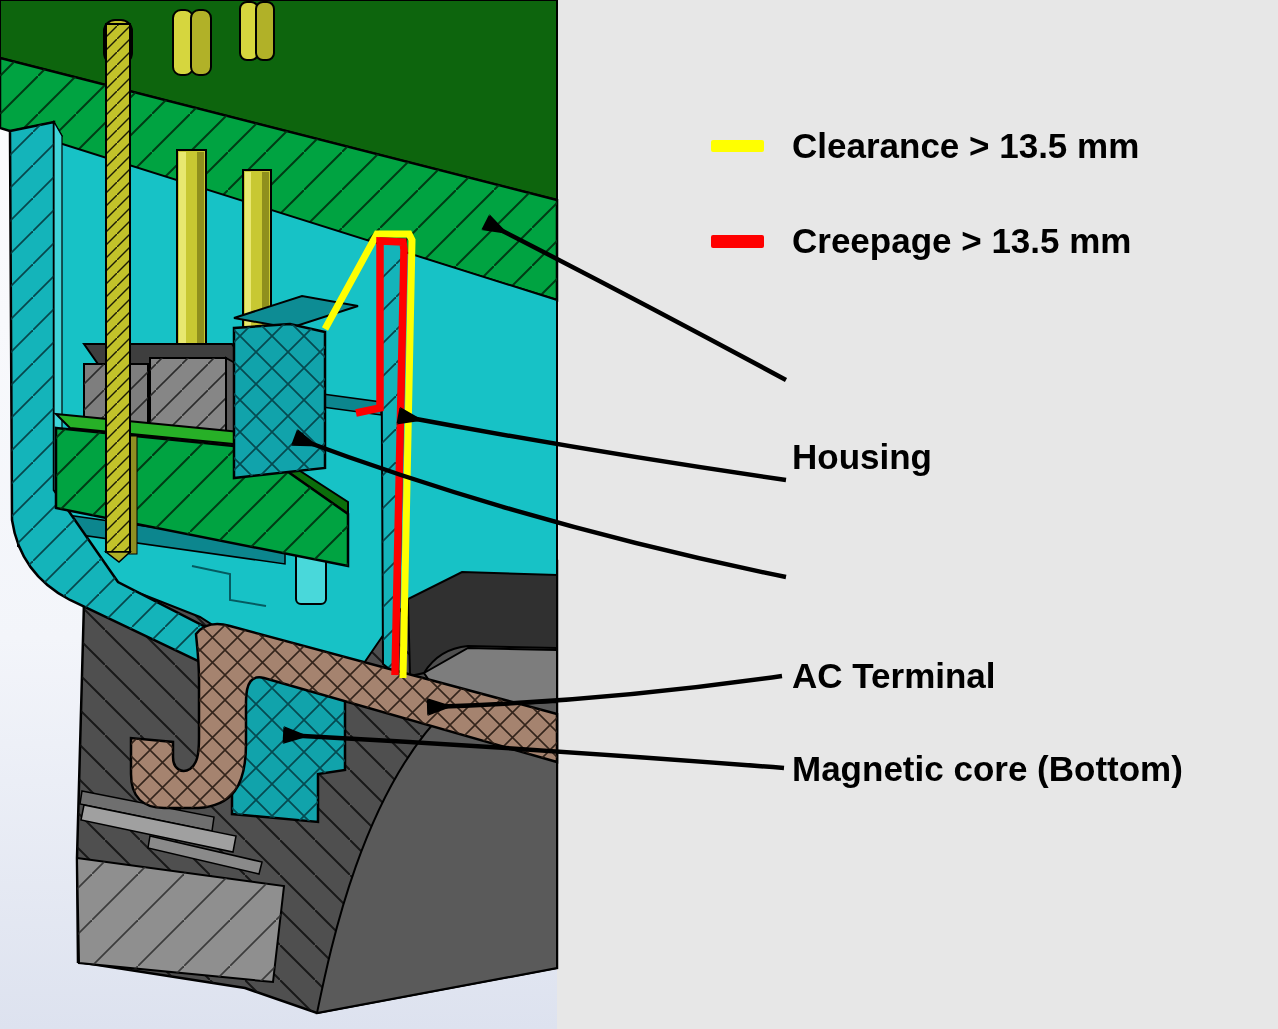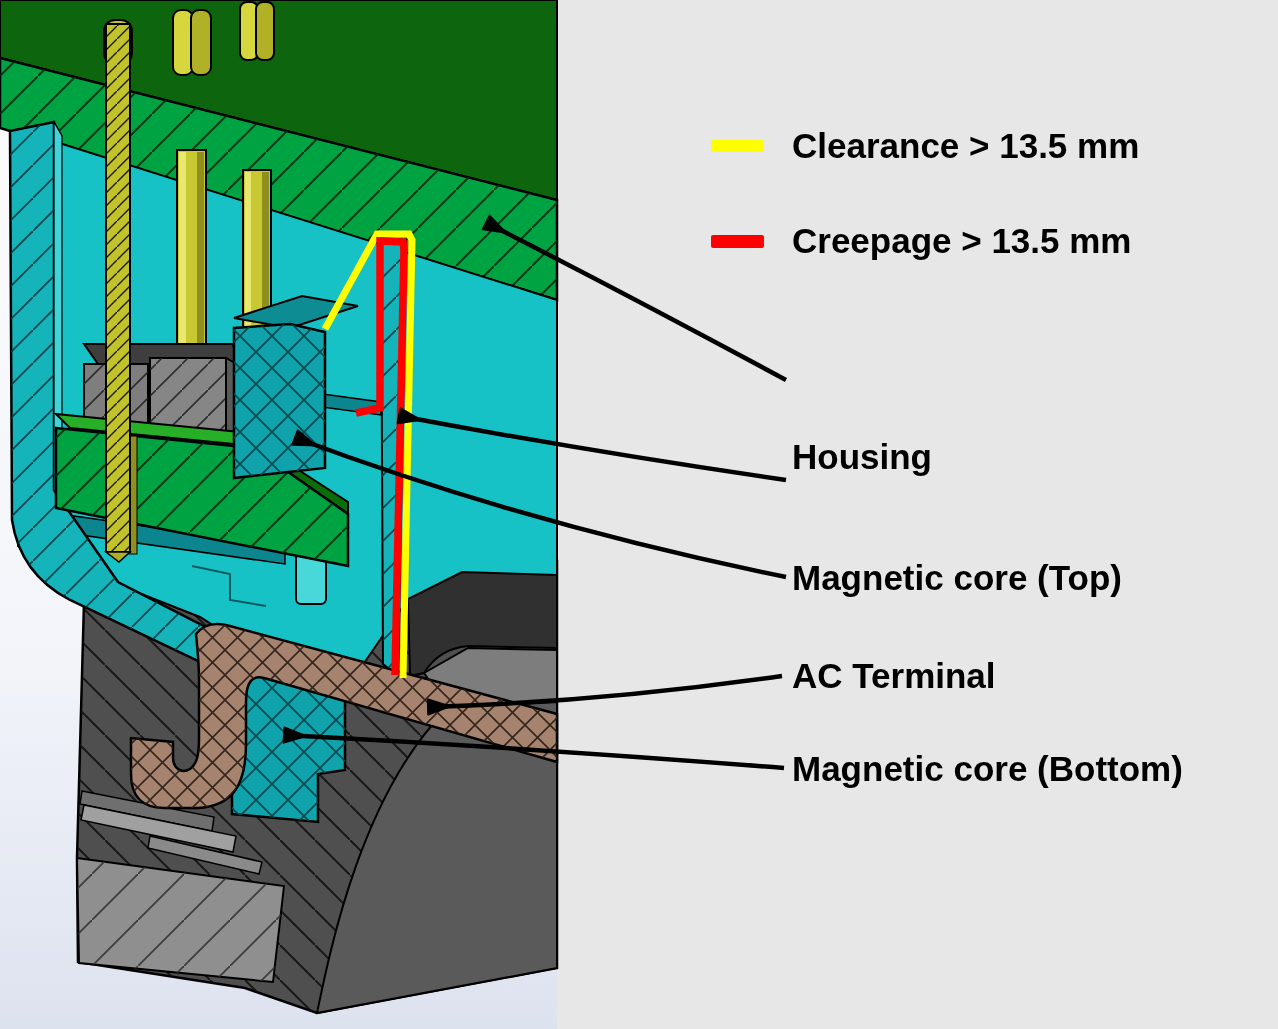--- a/index.html
+++ b/index.html
@@ -179,17 +179,16 @@
 </svg>
 
   <div>
     <div class="swatch" style="left: 711px; top: 140px; background-color: rgb(255, 255, 0);"></div>
     <div class="legend-label" style="top:127px;">Clearance &gt; 13.5 mm</div>
     <div class="swatch" style="left: 711px; top: 235px; height: 13px; background-color: rgb(255, 0, 0);"></div>
     <div class="legend-label" style="top:222px;">Creepage &gt; 13.5 mm</div>
   </div>
 
   <div class="callout" style="top:438px;">Housing</div>
-  <div class="callout" style="top:559px;">Magnetic core (Top)</div>
   <div class="callout" style="top:750px;">Magnetic core (Bottom)</div>
   <div class="callout" style="top:657px;">AC Terminal</div>
 
 </div>
 
 </body></html>

